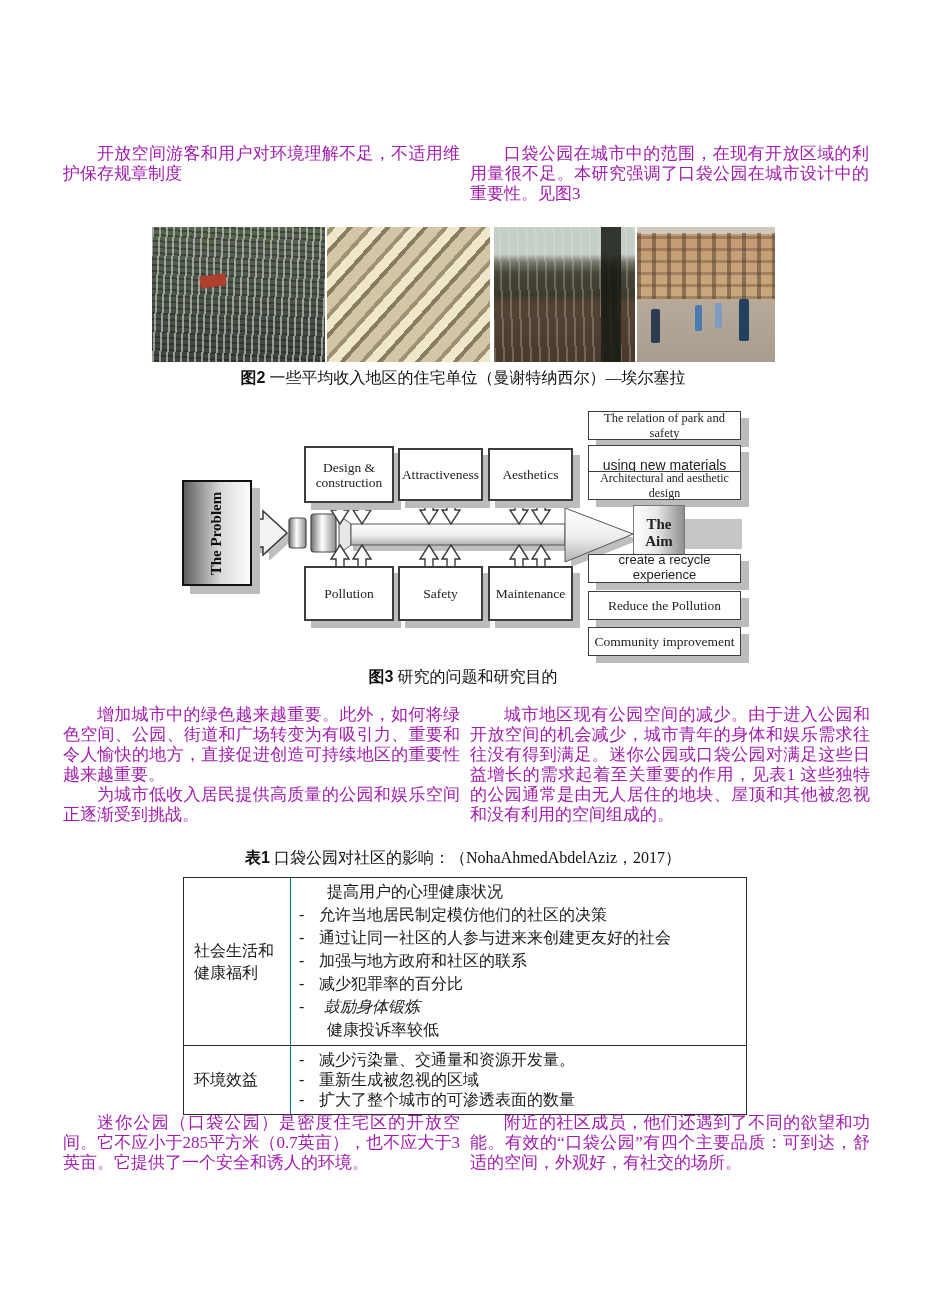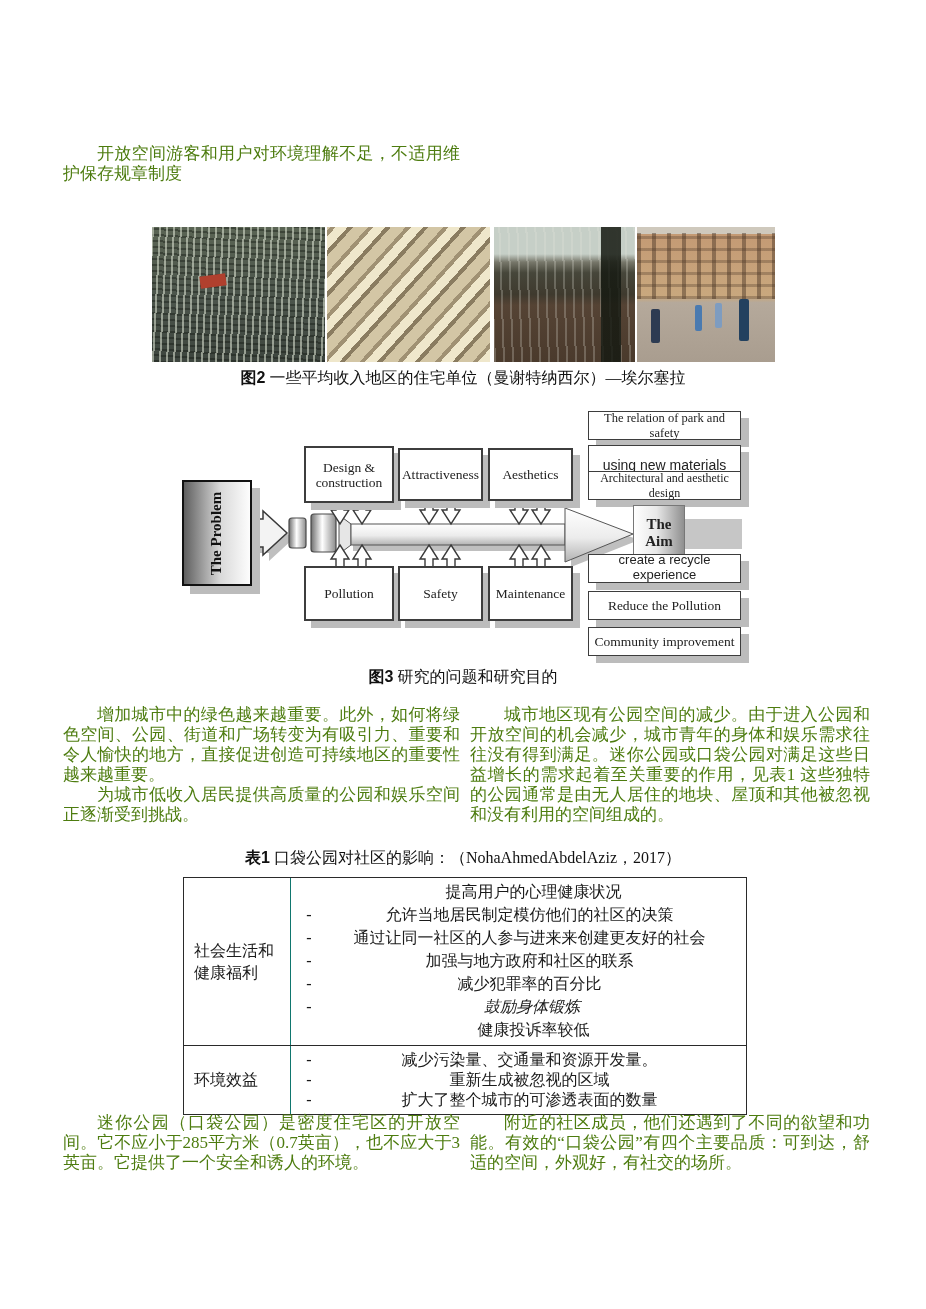--- a/index.html
+++ b/index.html
@@ -1,21 +1,21 @@
 <!DOCTYPE html>
 <html><head>
 <meta charset="utf-8">
 <style>
   html,body{margin:0;padding:0;background:#ffffff;}
   #page{
     position:relative;width:926px;height:1309px;margin:0 auto;background:#fff;
     font-family:"Liberation Serif","DejaVu Serif",serif;color:#1c1c1c;overflow:hidden;
   }
   .abs{position:absolute;}
-  .bodytext{font-size:17px;line-height:20px;text-align:justify;color:#4d7c0f;}
+  .bodytext{font-size:17px;line-height:20px;text-align:justify;color:#a21caf;}
   .bodytext p{margin:0;text-indent:2em;}
   .caption{width:926px;text-align:center;font-size:16px;color:#111;}
   .caption .cap-label{font-weight:bold;font-family:"Liberation Sans","DejaVu Sans",sans-serif;}
   
   .photo{position:absolute;top:227px;height:135px;overflow:hidden;}
   .photo1{left:152px;width:173px;
     background:
       repeating-linear-gradient(93deg, rgba(225,232,215,.55) 0 2px, rgba(0,0,0,0) 2px 7px),
       repeating-linear-gradient(4deg, rgba(15,20,14,.38) 0 2px, rgba(0,0,0,0) 2px 6px),
       linear-gradient(180deg,#5a6454 0%,#4b544b 55%,#3d453e 100%);}
@@ -53,31 +53,34 @@
     font-weight:bold;font-size:15px;line-height:17px;box-shadow:none;}
   .aim-bar{position:absolute;left:505px;top:113px;width:62px;height:30px;background:#c6c6c6;z-index:1;}
   
   #table1{left:183px;top:877px;width:562px;border:1px solid #2a2a2a;font-size:16px;color:#1a1a1a;}
   .trow{display:flex;}
   .trow + .trow{border-top:1px solid #2a2a2a;}
   .tcell-cat{width:107px;border-right:1px solid #0f766e;display:flex;align-items:center;padding:4px 4px 4px 10px;box-sizing:border-box;line-height:22px;}
   .tcell-items{flex:1;padding:2px 6px 4px 2px;}
   .row1 .tcell-items{line-height:23px;}
   .row2 .tcell-items{line-height:20px;padding-top:4px;}
-  .t-item{display:flex;text-align:center;}
+  .t-item{display:flex;}
   .t-bullet{display:inline-block;width:26px;padding-left:6px;box-sizing:border-box;flex:none;}
   .t-text{flex:1;}
 </style>
 </head>
 <body>
 
 <div id="page">
 
   <div class="abs bodytext" style="left:63px;top:144px;width:397px;">
     <p>开放空间游客和用户对环境理解不足，不适用维护保存规章制度</p>
+  </div>
+  <div class="abs bodytext" style="left:470px;top:144px;width:399px;">
+    <p>口袋公园在城市中的范围，在现有开放区域的利用量很不足。本研究强调了口袋公园在城市设计中的重要性。见图3</p>
   </div>
 
   <div class="photo photo1">
     <div class="red-roof"></div>
   </div>
   <div class="photo photo2"></div>
   <div class="photo photo3"></div>
   <div class="photo photo4">
     <div class="windows"></div>
     <div class="person" style="left:14px;top:82px;width:9px;height:34px;background:#2d3b52;"></div>

